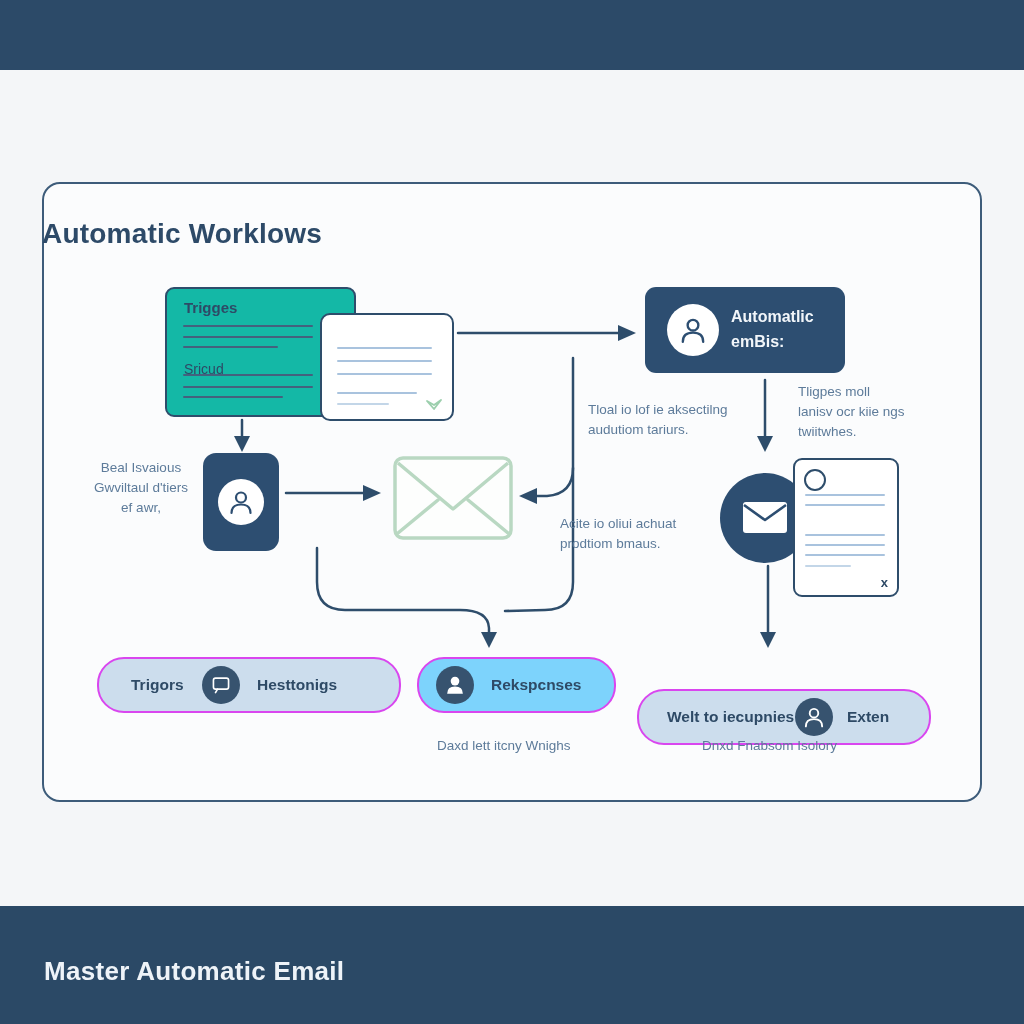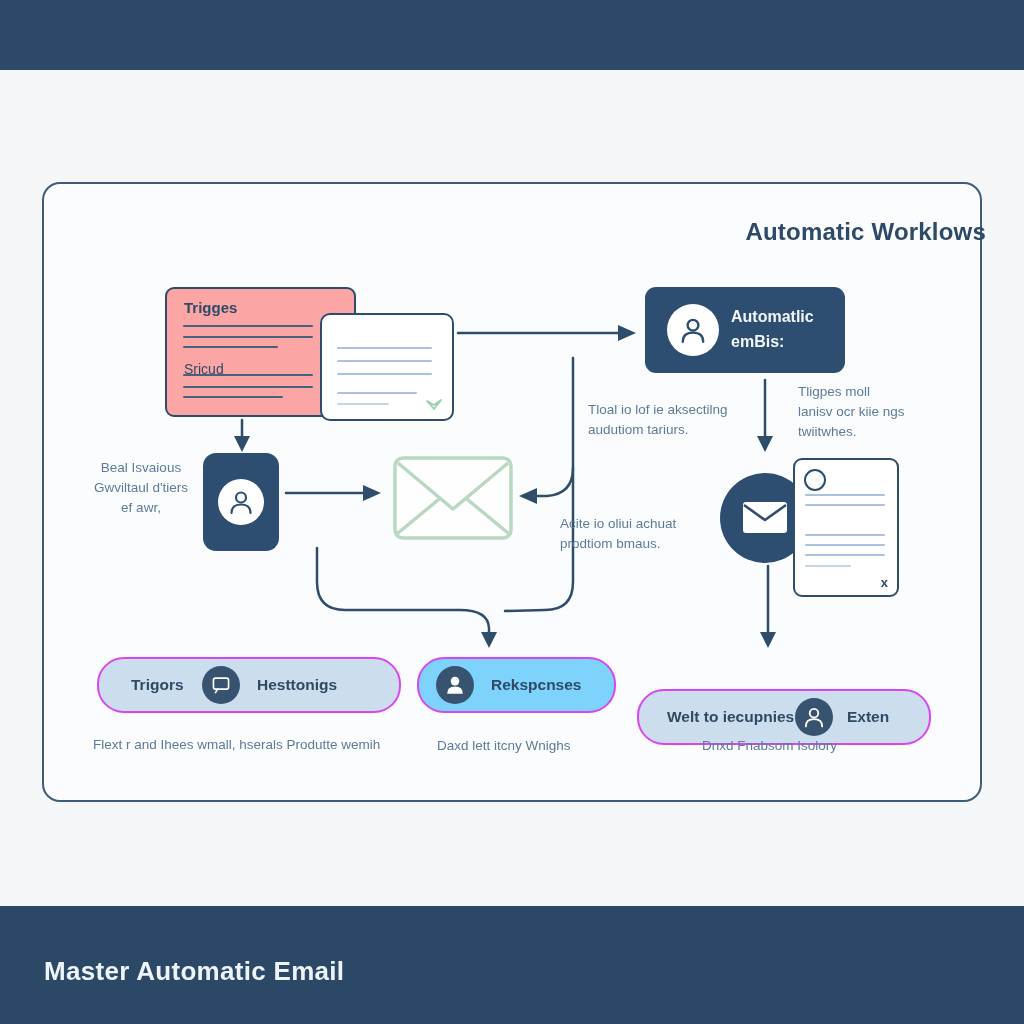--- a/index.html
+++ b/index.html
@@ -8,25 +8,25 @@
     background:#f4f6f8;
     font-family:"Liberation Sans", sans-serif;
   }
   .abs{position:absolute;}
   
   .top-bar{left:0;top:0;width:1024px;height:70px;background:#2c4a68;}
   .footer-bar{left:0;top:906px;width:1024px;height:118px;background:#2b4966;}
   .footer-label{left:44px;top:956px;font-size:26px;font-weight:700;color:#eef3f8;letter-spacing:.3px;}
   
   .panel{left:42px;top:182px;width:936px;height:616px;border:2px solid #3d5c7a;border-radius:18px;background:#fbfcfd;}
-  .title{left:42px;top:218px;width:944px;text-align:right;font-size:24px;font-weight:700;color:#2d4a68;letter-spacing:.2px;}
+  .title{left:42px;top:218px;width:944px;text-align:left;font-size:28px;font-weight:700;color:#2d4a68;letter-spacing:.2px;}
   
   .connectors{left:0;top:0;width:1024px;height:1024px;pointer-events:none;z-index:1;}
   
-  .green-card{left:165px;top:287px;width:187px;height:126px;background:#fca5a5;border:2px solid #2e4d6b;border-radius:9px;z-index:2;}
+  .green-card{left:165px;top:287px;width:187px;height:126px;background:#14b8a6;border:2px solid #2e4d6b;border-radius:9px;z-index:2;}
   .gc-title{left:17px;top:10px;font-size:15px;font-weight:600;color:#2e4a66;}
   .gc-sub{left:17px;top:72px;font-size:14px;font-weight:500;color:#2e4a66;text-align:center;}
   .gline{height:2px;background:#44617e;border-radius:1px;}
   .white-card{left:320px;top:313px;width:130px;height:104px;background:#ffffff;border:2px solid #2e4d6b;border-radius:10px;z-index:3;}
   .bline{height:2px;background:#a9c3de;border-radius:1px;}
   .bline.light{background:#c3d6e8;}
   .dark-box{left:645px;top:287px;width:200px;height:86px;background:#2d4e71;border-radius:11px;z-index:2;}
   .dark-box .avatar{left:22px;top:17px;width:52px;height:52px;border-radius:50%;background:#ffffff;display:flex;align-items:center;justify-content:center;}
   .dark-box .lbl{left:86px;top:17px;font-size:16px;font-weight:600;color:#f2f6fa;line-height:25px;}
   .person-card{left:203px;top:453px;width:76px;height:98px;background:#2d4e71;border-radius:13px;z-index:2;}
@@ -199,19 +199,18 @@
   <div class="abs picon" style="left:156px;">
     <svg width="24" height="24" viewBox="0 0 28 28">
       <circle cx="14" cy="9.5" r="5" fill="none" stroke="#ffffff" stroke-width="2.2"></circle>
       <path d="M4.5 25 Q4.5 16.5 14 16.5 Q23.5 16.5 23.5 25" fill="none" stroke="#ffffff" stroke-width="2.2" stroke-linecap="round"></path>
     </svg>
   </div>
   <div class="abs plabel" style="left:208px;">Exten</div>
 </div>
 
 <div class="abs caption cap-left">
-  <div>Flext r and Ihees wmall, hserals Produtte wemih</div>
 </div>
 <div class="abs caption cap-center">Daxd lett itcny Wnighs</div>
 <div class="abs caption cap-right">Dnxd Fnabsom Isolory</div>
 
 <div class="abs footer-bar"></div>
 <div class="abs footer-label">Master Automatic Email</div>
 
 </body></html>

